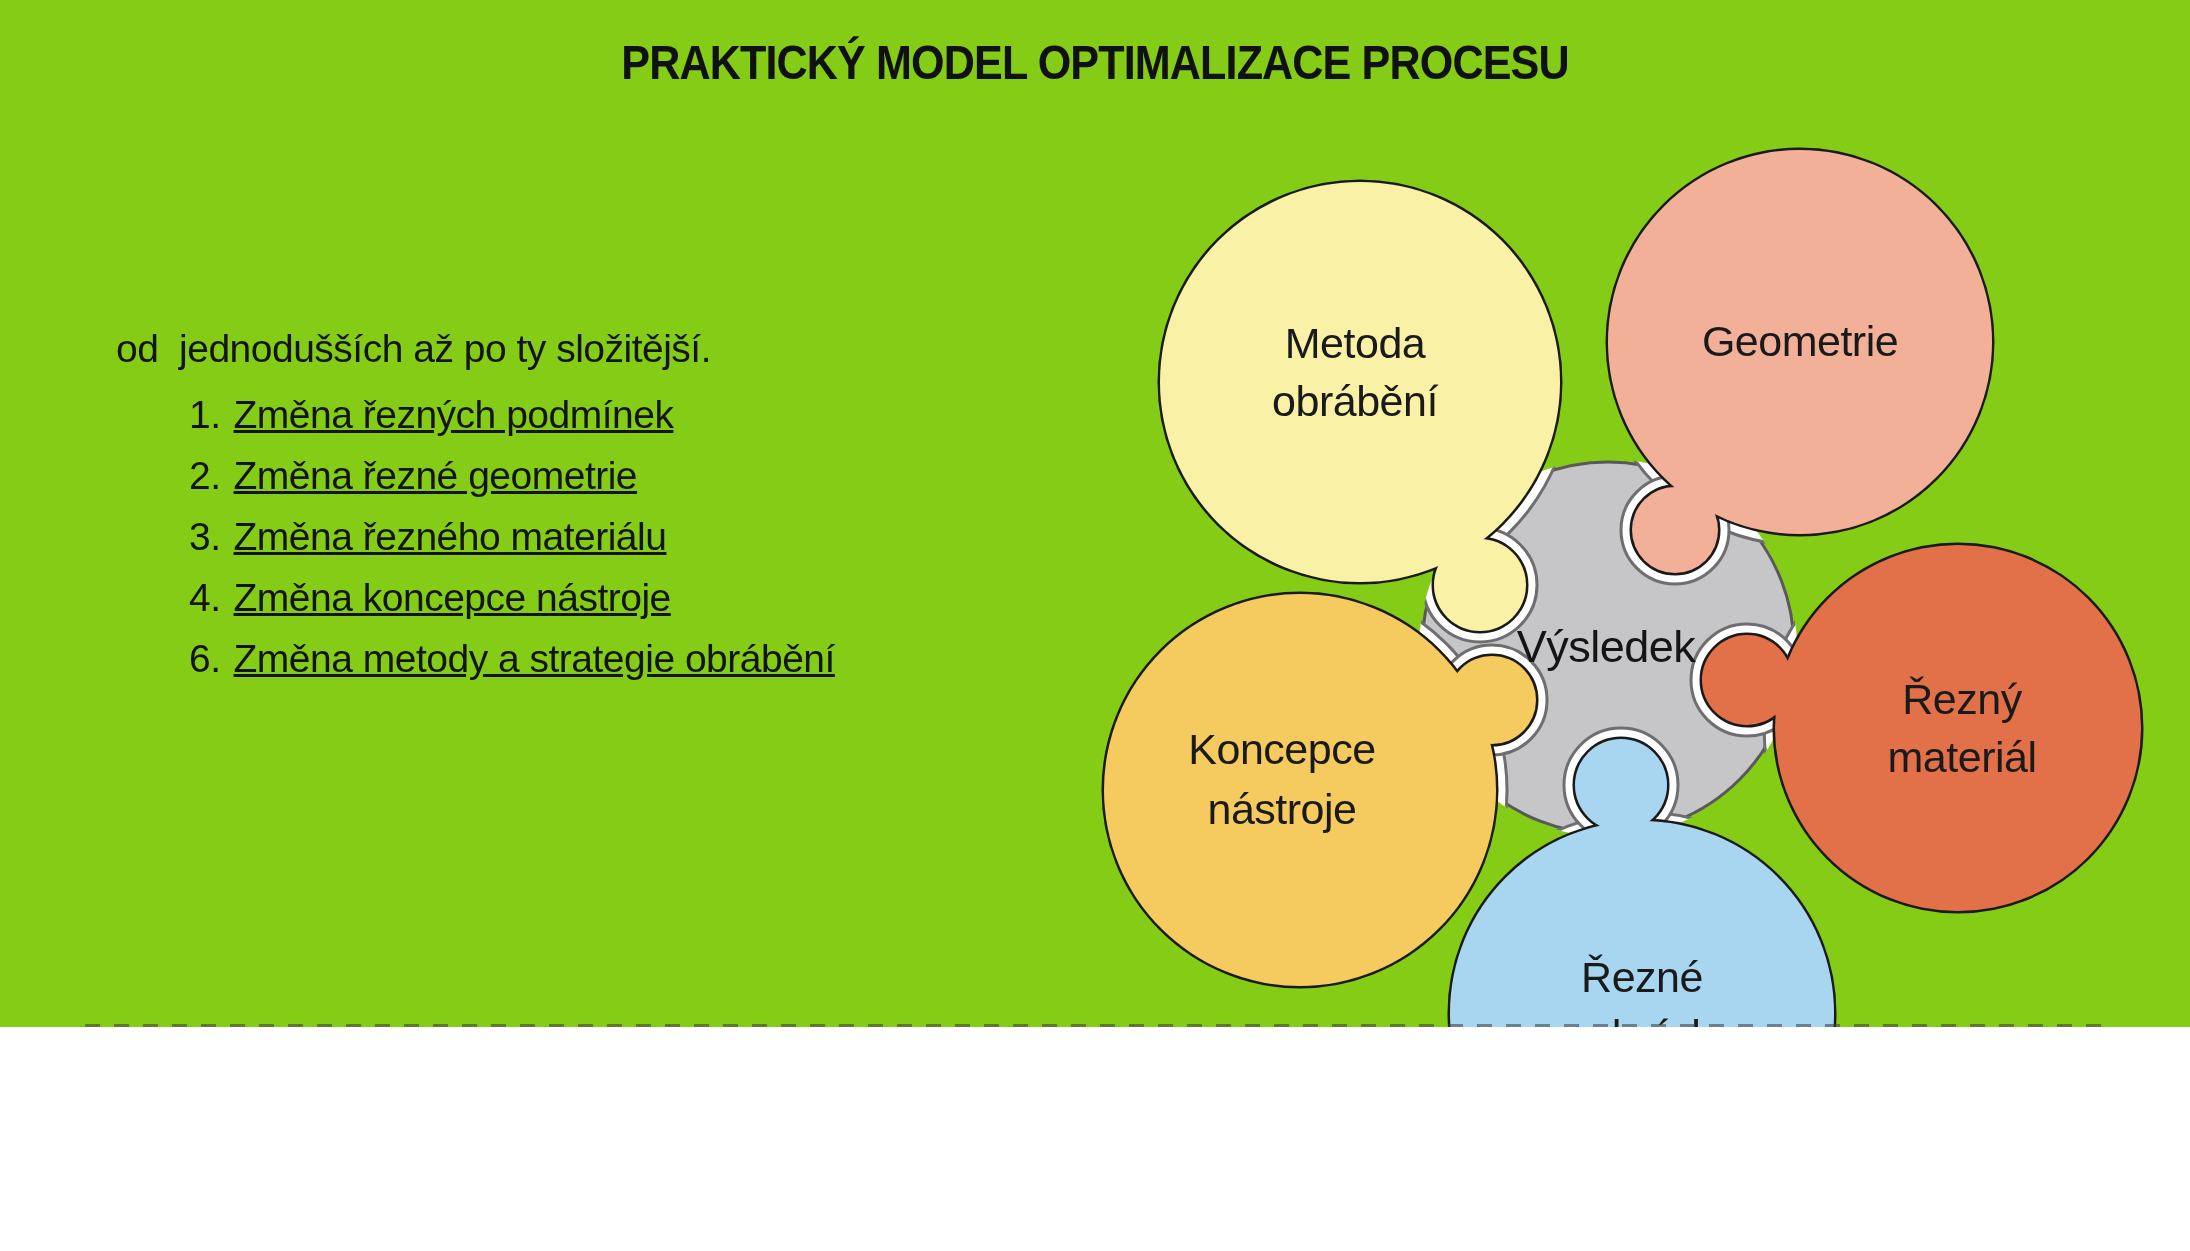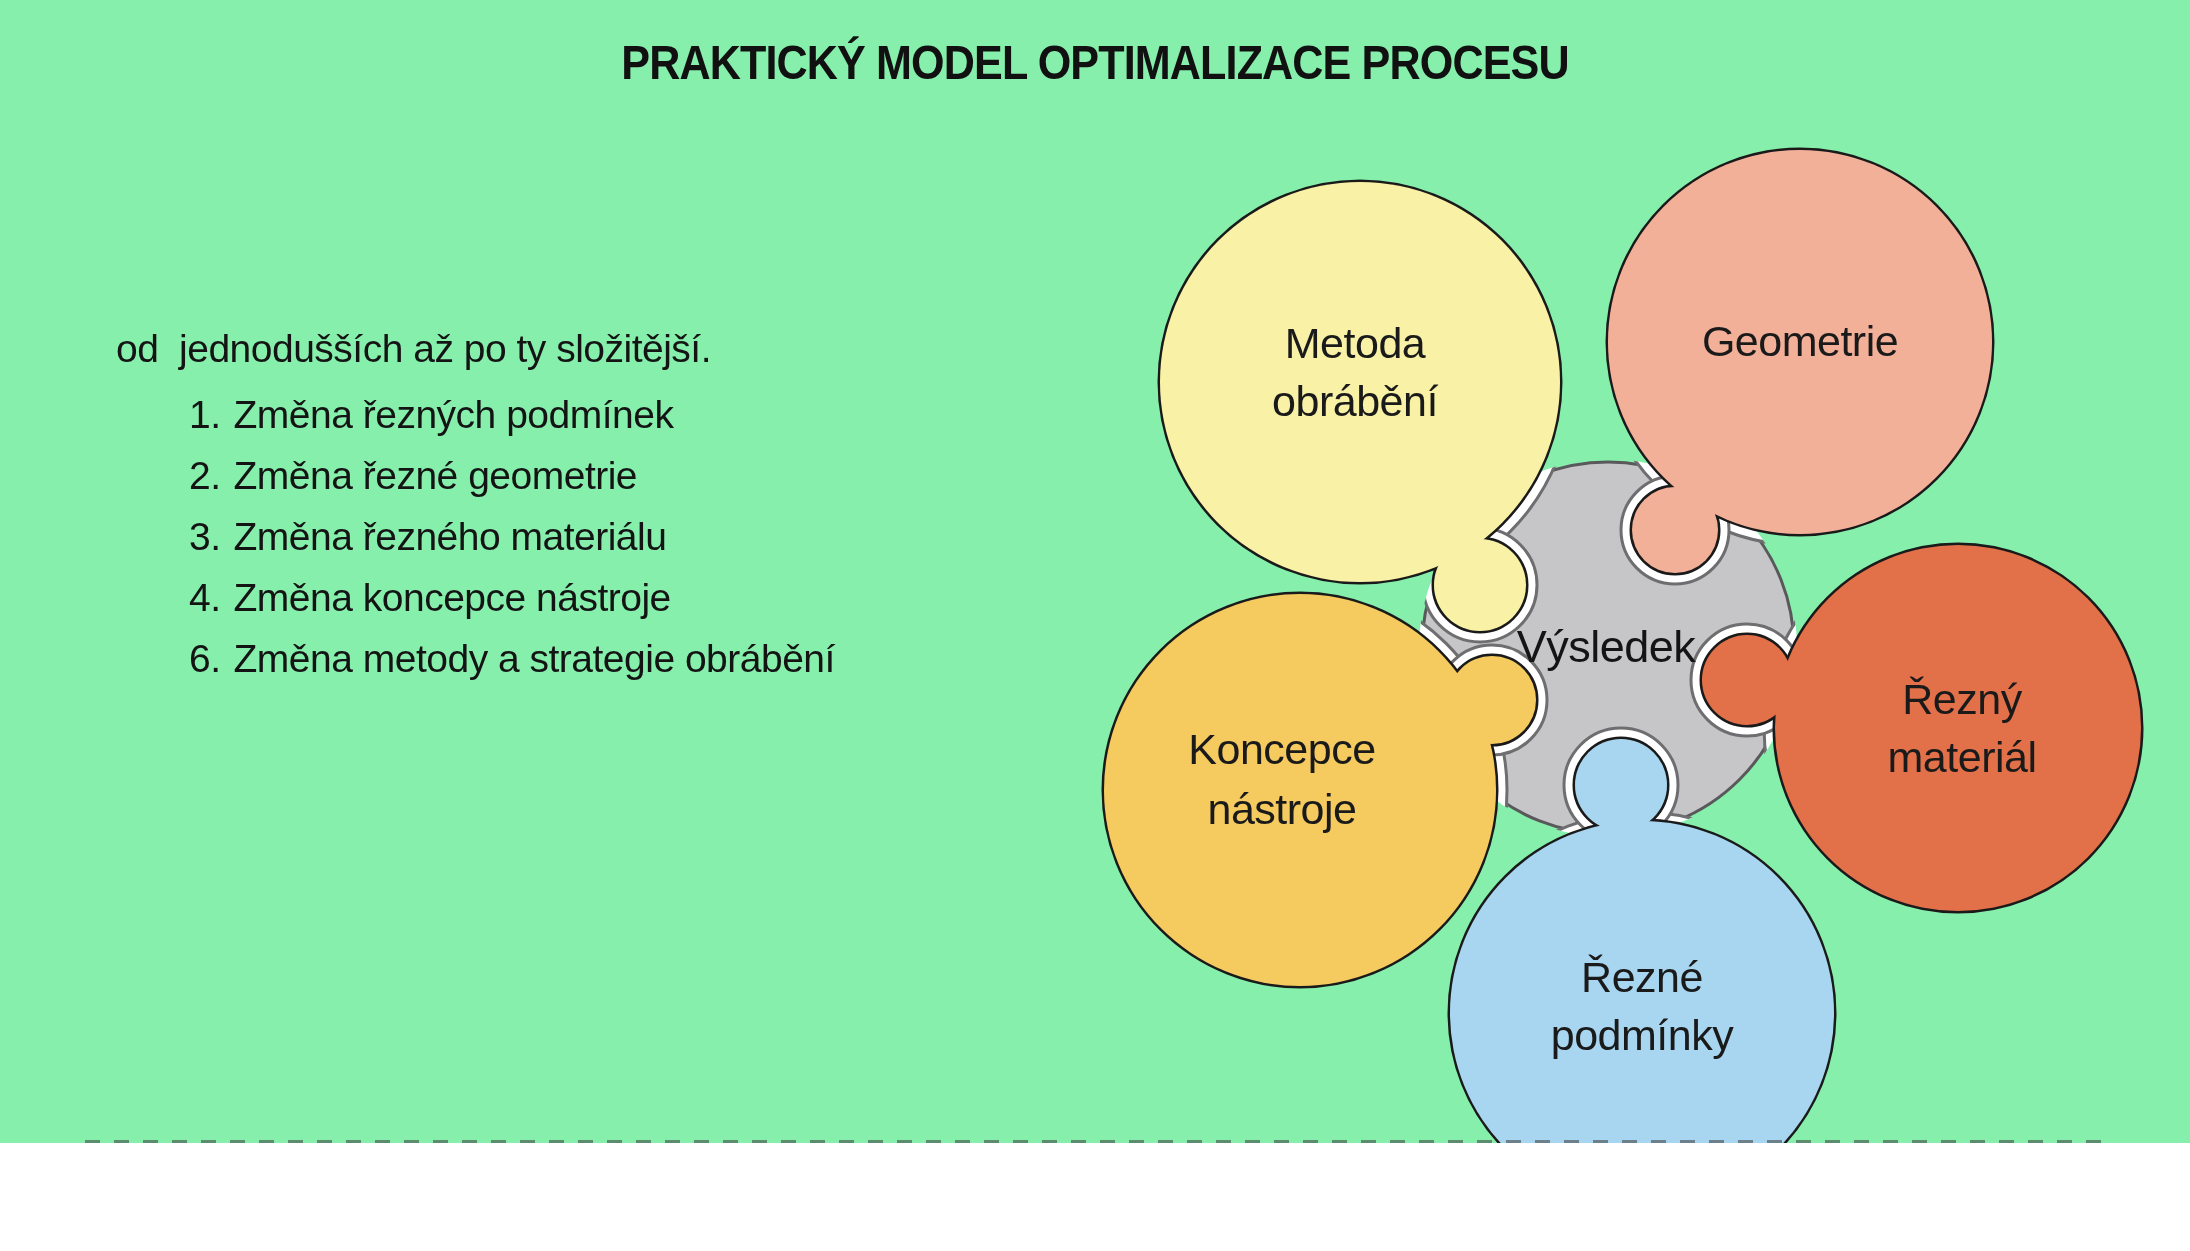--- a/index.html
+++ b/index.html
@@ -1,20 +1,20 @@
 <!DOCTYPE html>
 <html><head>
 <meta charset="utf-8">
 <style>
   html, body { margin: 0; padding: 0; background: #ffffff; }
   .canvas {
     position: relative;
     width: 2190px;
-    height: 1143px;
-    background: #86efac;
+    height: 1027px;
+    background: #84cc16;
     overflow: hidden;
     font-family: "Liberation Sans", "DejaVu Sans", sans-serif;
     color: #1a1a1a;
   }
   .page-title {
     position: absolute;
     left: 0; right: 0; top: 34px;
     text-align: center;
     font-size: 49px;
     font-weight: bold;
@@ -32,21 +32,21 @@
     white-space: pre-wrap;
     color: #141414;
   }
   .options-list {
     position: absolute;
     left: 189px; top: 384px;
     font-size: 39px;
     letter-spacing: -0.5px;
     color: #141414;
   }
-  .options-list .li { line-height: 61px; white-space: nowrap; }
+  .options-list .li { line-height: 61px; white-space: nowrap; text-decoration: underline; }
   .options-list .num { display: inline-block; margin-right: 13px; }
   .diagram-svg { position: absolute; left: 0; top: 0; }
   .outline { stroke: #1a1a1a; stroke-width: 5; }
   .hub-base { stroke: #59595b; stroke-width: 3; }
   .halo { fill: #ffffff; stroke: #6e6e71; stroke-width: 3; }
   .petal-label {
     font-family: "Liberation Sans", "DejaVu Sans", sans-serif;
     font-size: 43px;
     fill: #1a1a1a;
     text-anchor: middle;

